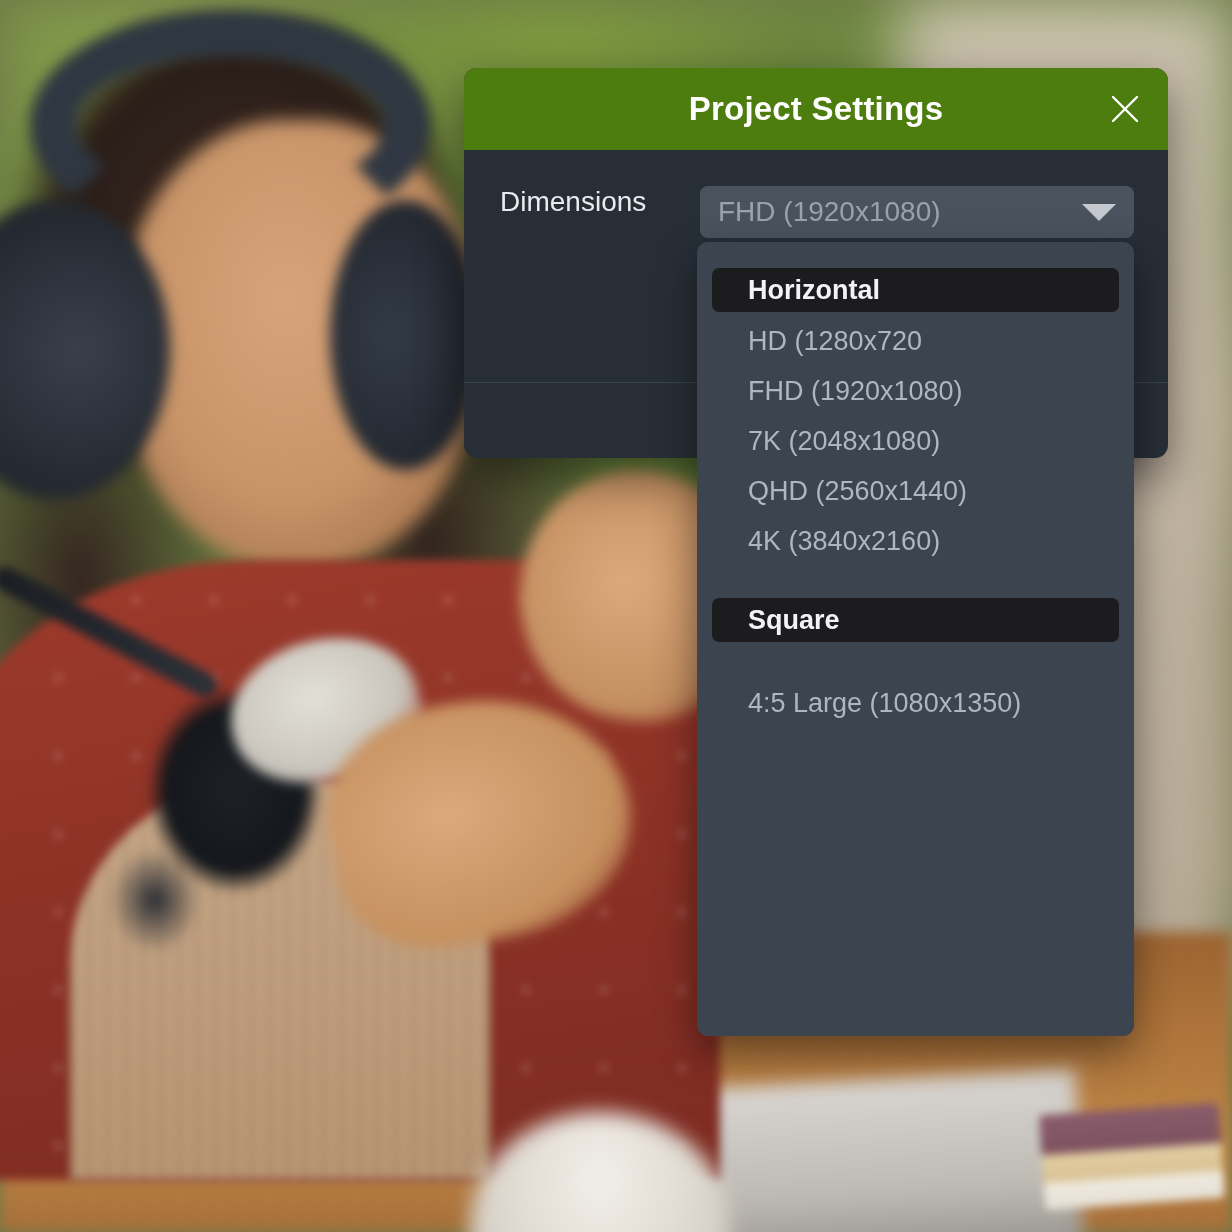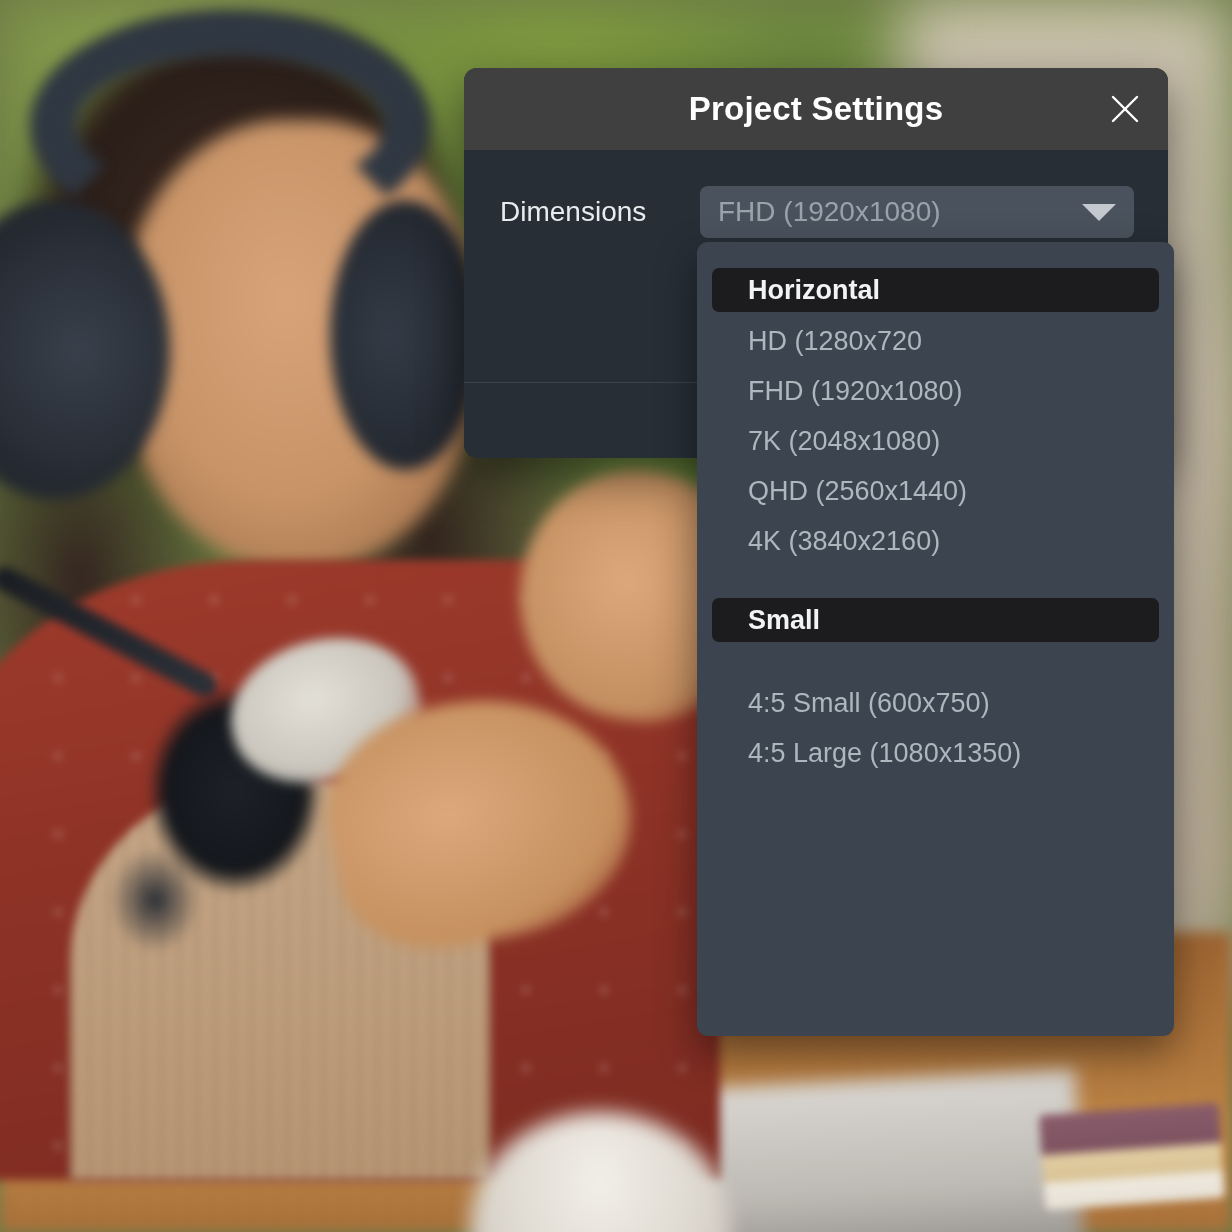--- a/index.html
+++ b/index.html
@@ -223,21 +223,21 @@
     height: 390px;
     background: #272e36;
     border-radius: 13px;
     box-shadow: 0 18px 46px rgba(0,0,0,.48);
     overflow: hidden;
   }
 
   .modal-header {
     position: relative;
     height: 82px;
-    background: #404040;
+    background: #4d7c0f;
     display: flex;
     align-items: center;
     justify-content: center;
   }
 
   .modal-title {
     color: #ffffff;
     font-size: 33px;
     font-weight: bold;
     letter-spacing: .2px;
@@ -258,21 +258,20 @@
   .close-btn svg { display: block; }
 
   .modal-body {
     position: relative;
     height: 232px;
     padding: 36px 34px 0 36px;
   }
 
   .field-row {
     display: flex;
-    align-items: center;
   }
 
   .field-label {
     color: #e9ecef;
     font-size: 28px;
     width: 200px;
     flex: 0 0 auto;
   }
 
   .select-control {
@@ -314,21 +313,21 @@
 
   .modal-footer {
     height: 75px;
   }
 
   
   .dropdown {
     position: absolute;
     left: 697px;
     top: 242px;
-    width: 477px;
+    width: 437px;
     height: 794px;
     background: #3c454f;
     border-radius: 11px;
     box-shadow: 0 16px 40px rgba(0,0,0,.45);
     padding: 26px 15px 20px 15px;
     overflow: hidden;
   }
 
   .group-header {
     height: 44px;
@@ -418,21 +417,20 @@
   <div class="dropdown" id="dropdown">
       <div class="group-header">Horizontal</div>
       <div class="group-list">
         <div class="option">HD (1280x720</div>
         <div class="option">FHD (1920x1080)</div>
         <div class="option">7K (2048x1080)</div>
         <div class="option">QHD (2560x1440)</div>
         <div class="option">4K (3840x2160)</div>
       </div>
       <div class="group-gap"></div>
-      <div class="group-header">Small</div>
+      <div class="group-header">Square</div>
       <div class="group-gap"></div>
       <div class="group-list">
-        <div class="option">4:5 Small (600x750)</div>
         <div class="option">4:5 Large (1080x1350)</div>
       </div>
     </div>
 
 </div>
 
 </body></html>

